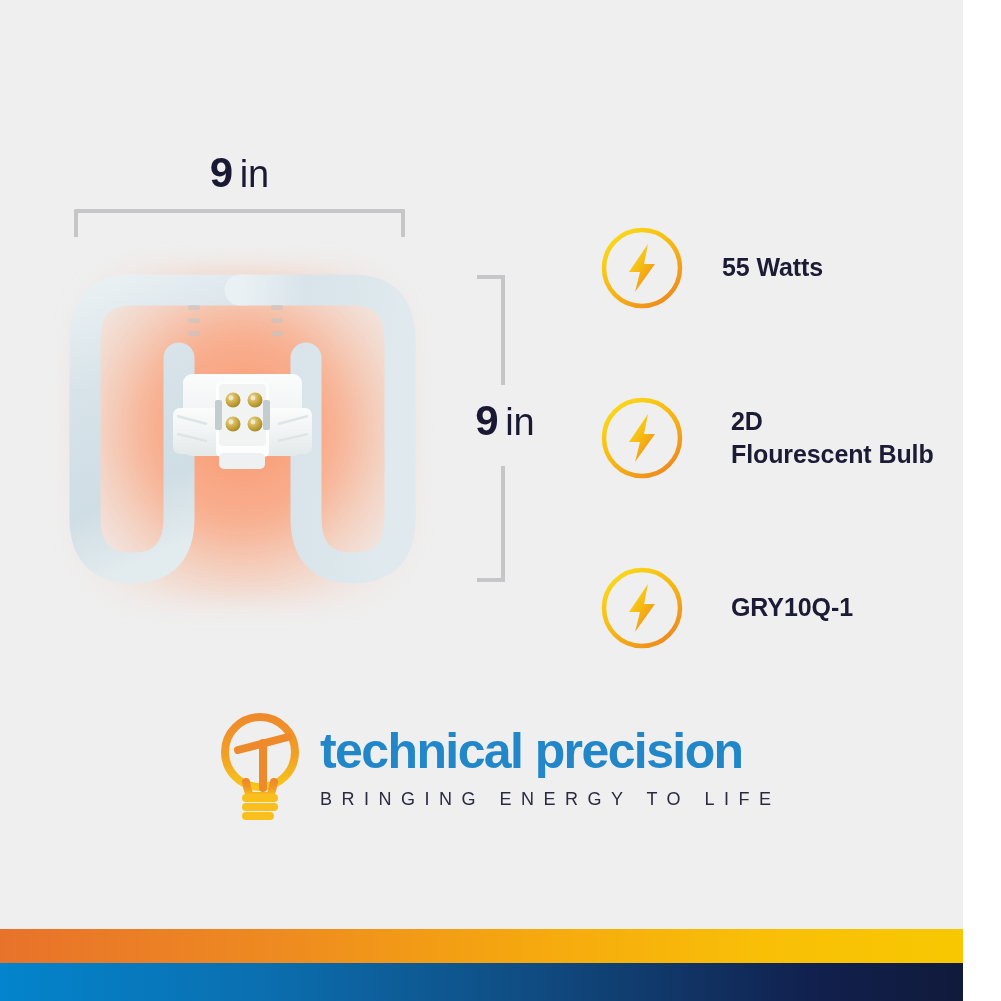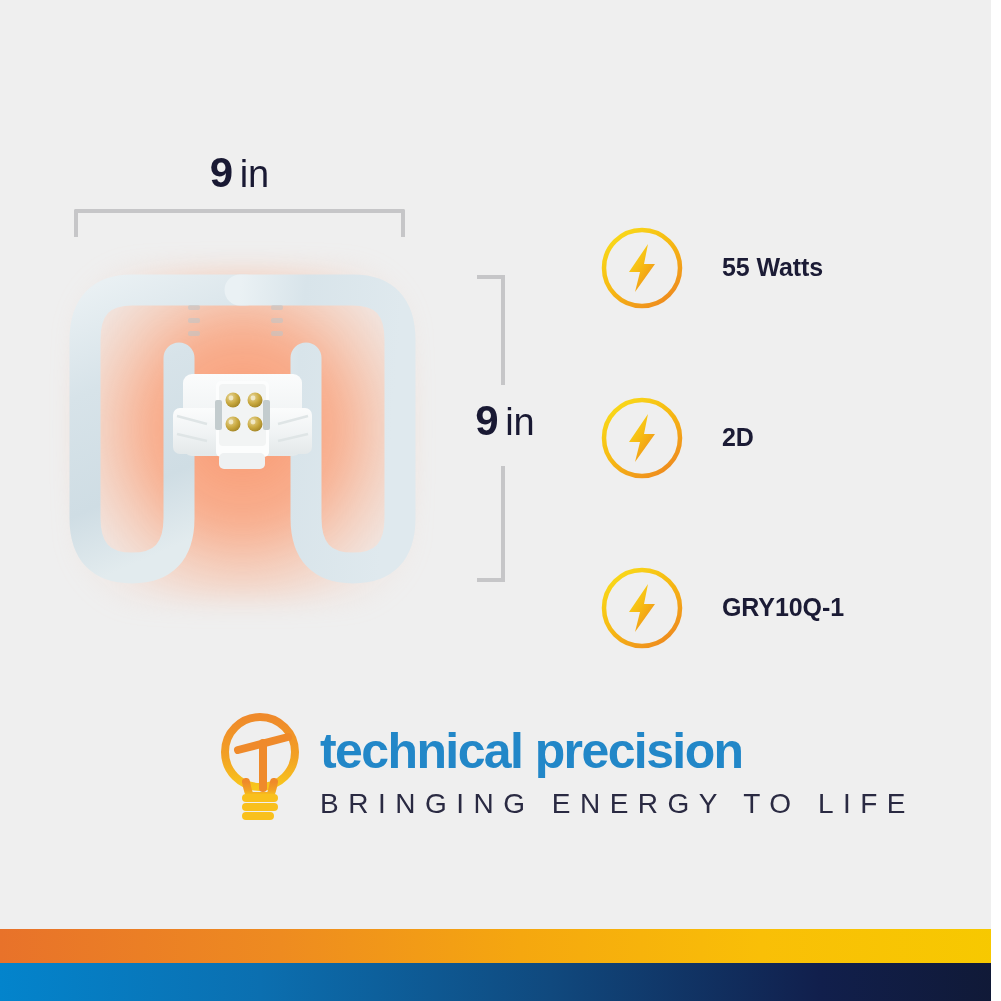--- a/index.html
+++ b/index.html
@@ -11,21 +11,20 @@
   body {
     font-family: "Liberation Sans", sans-serif;
   }
 
   .canvas {
     position: relative;
     width: 963px;
     height: 1001px;
     background: #efefef;
     overflow: hidden;
-    padding-left: 28px;
   }
 
   
   .dim-top-label {
     position: absolute;
     left: 74px;
     top: 152px;
     width: 331px;
     text-align: center;
     white-space: nowrap;
@@ -137,21 +136,21 @@
     position: relative;
   }
   .feat-text {
     margin-left: 36px;
     font-size: 25px;
     font-weight: bold;
     color: #1b1b35;
     line-height: 1.34;
     letter-spacing: -0.1px;
   }
-  .feat-text .l2 { display: block; }
+  .feat-text .l2 { display: block; margin-left: 9px; }
 
   
   .logo {
     position: absolute;
     left: 212px;
     top: 706px;
     display: flex;
     align-items: flex-start;
   }
   .logo-mark { flex: 0 0 auto; width: 96px; height: 118px; }
@@ -159,21 +158,21 @@
   .logo-name {
     font-size: 50px;
     font-weight: bold;
     color: #2287c8;
     letter-spacing: -1.6px;
     line-height: 1;
     white-space: nowrap;
   }
   .logo-tag {
     margin-top: 14px;
-    font-size: 28px;
+    font-size: 18px;
     font-weight: 400;
     color: #2a2a42;
     letter-spacing: 9.5px;
     white-space: nowrap;
     line-height: 1;
   }
 
   
   .bar-orange {
     position: absolute;
@@ -322,20 +321,21 @@
               <stop offset="50%" stop-color="#f6b713"></stop>
               <stop offset="100%" stop-color="#ed8520"></stop>
             </linearGradient>
           </defs>
           <circle cx="44" cy="44" r="38" fill="none" stroke="url(#bolt2)" stroke-width="4.5"></circle>
           <path d="M 50 20 L 31 48 L 42 48 L 37 68 L 57 40 L 46 40 Z" fill="url(#bolt2)"></path>
         </svg>
       </div>
       <div class="feat-text">
         <span class="l2">2D</span>
+        <span class="l2">Flourescent Bulb</span>
       </div>
     </div>
 
     <div class="feature-row">
       <div class="feat-icon">
         <svg width="88" height="88" viewBox="0 0 88 88">
           <defs>
             <linearGradient id="bolt3" x1="0.1" y1="0" x2="0.9" y2="1">
               <stop offset="0%" stop-color="#f9dd1a"></stop>
               <stop offset="50%" stop-color="#f6b713"></stop>

